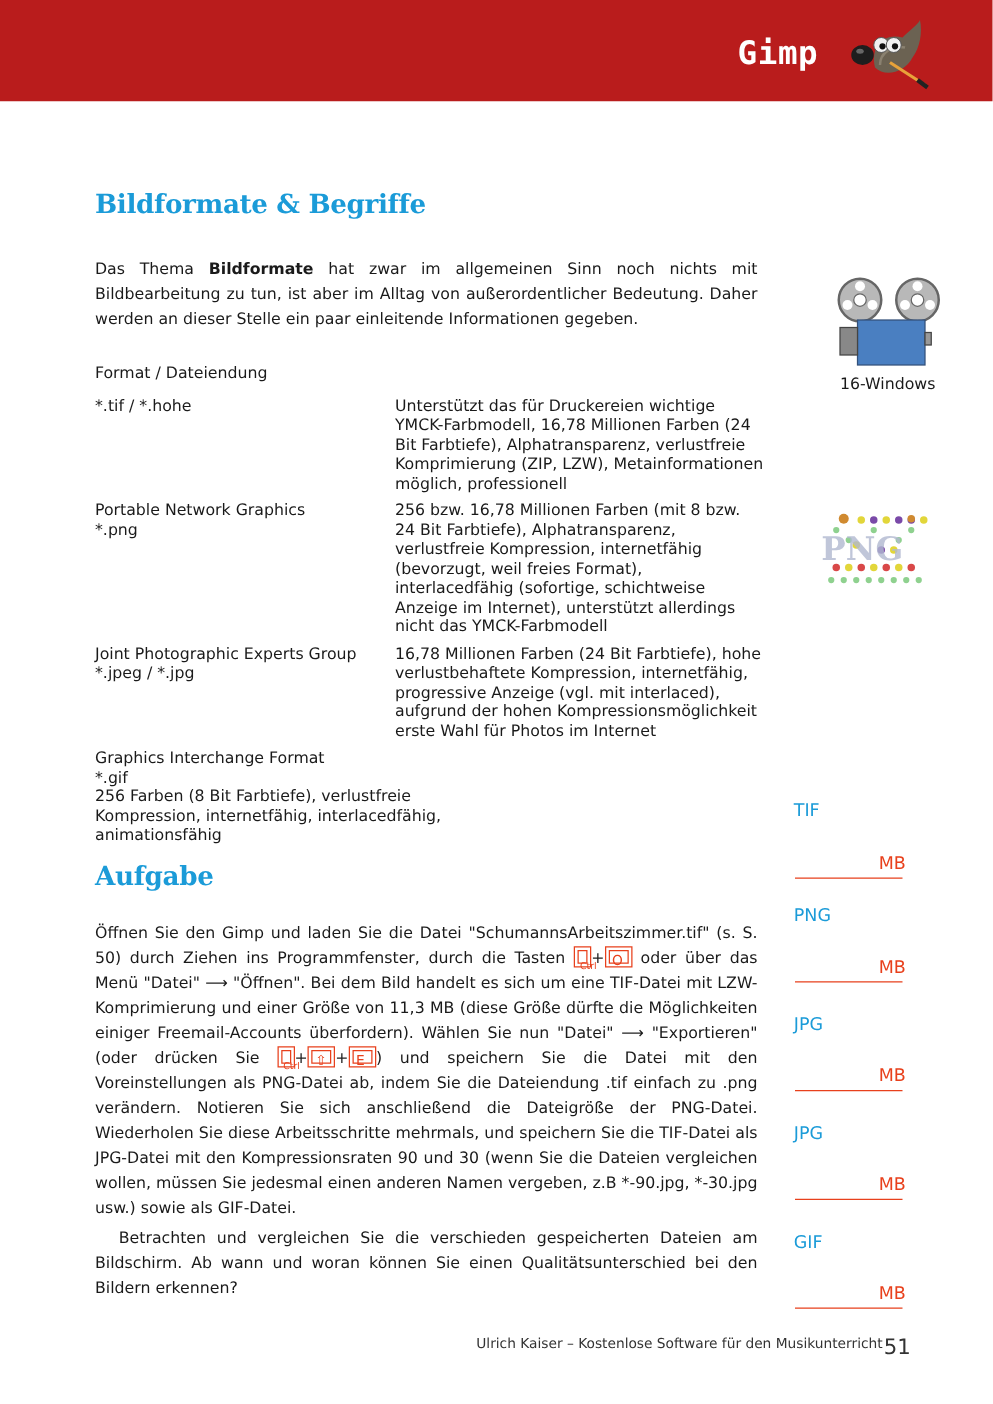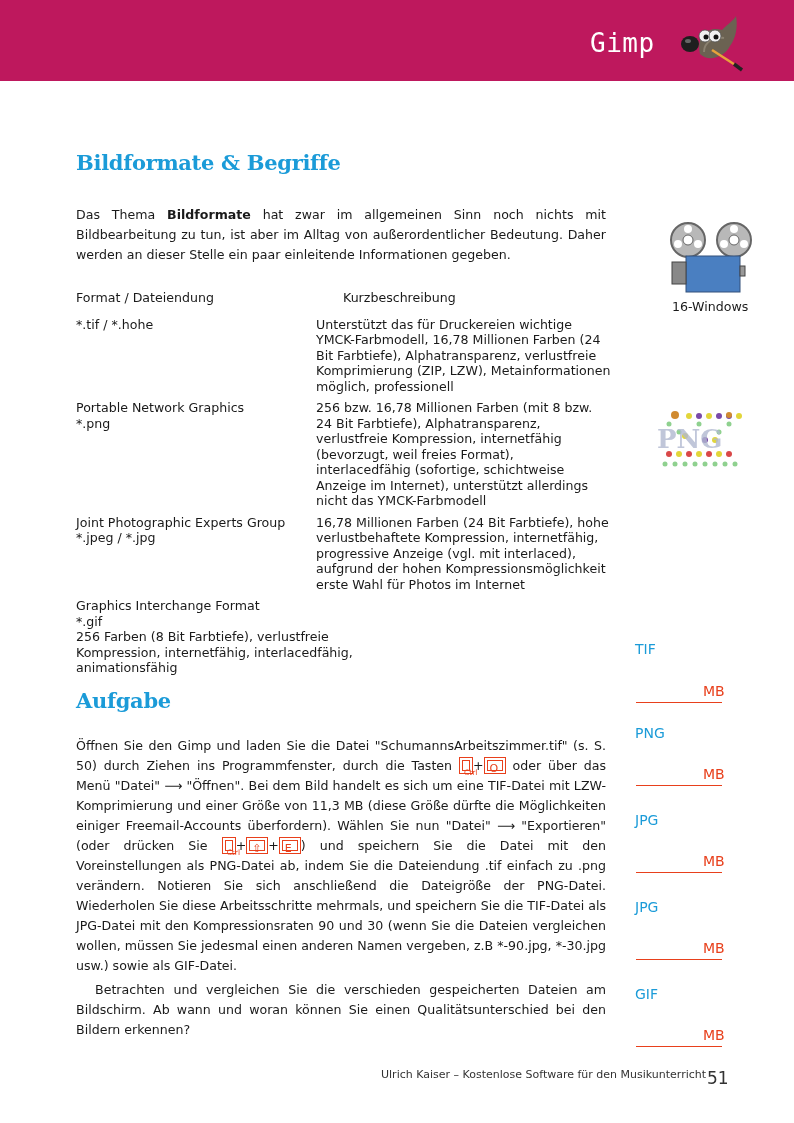--- a/index.html
+++ b/index.html
@@ -1,18 +1,18 @@
 <!DOCTYPE html>
 <html><head>
 <meta charset="utf-8">
 <style>
   html, body { margin:0; padding:0; background:#ffffff; }
   body { width:794px; height:1123px; position:relative; overflow:hidden;
          font-family:"DejaVu Sans", sans-serif; color:#1a1a1a; }
-  .header { position:absolute; left:0; top:0; width:794px; height:81px; background:#be185d; }
+  .header { position:absolute; left:0; top:0; width:794px; height:81px; background:#b91c1c;font-weight:bold; }
   .header-title { position:absolute; left:590px; top:28px; font-family:"DejaVu Sans Mono", monospace;
                   font-size:26px; color:#ffffff; letter-spacing:0.5px; }
   .gimp-logo { position:absolute; left:678px; top:14px; width:70px; height:60px; }
 
   .h1 { position:absolute; left:76px; font-family:"DejaVu Serif", serif; font-weight:bold;
         font-size:21px; color:#1b9bd8; letter-spacing:-0.3px; }
   .para { position:absolute; left:76px; width:530px; font-size:12.6px; line-height:20px;
           text-align:justify; }
   .para b { font-weight:bold; }
 
@@ -61,21 +61,20 @@
   </svg>
 </div>
 
 <div class="h1" style="top:150px;">Bildformate &amp; Begriffe</div>
 
 <div class="para" style="top:205px;"><span>Das Thema </span><b>Bildformate</b><span> hat zwar im allgemeinen Sinn noch nichts mit Bildbearbeitung zu tun, ist aber im Alltag von außerordentlicher Bedeutung. Daher werden an dieser Stelle ein paar einleitende Informationen gegeben.</span></div>
 
 <div class="table">
   <div class="trow thead">
     <div class="tcol1">Format / Dateiendung</div>
-    <div class="tcol2">Kurzbeschreibung</div>
   </div>
   <div class="trow tbody-row">
     <div class="tcol1">
         <div>*.tif / *.hohe</div>
       </div>
     <div class="tcol2">Unterstützt das für Druckereien wichtige YMCK-Farbmodell, 16,78 Millionen Farben (24 Bit Farbtiefe), Alphatransparenz, verlustfreie Komprimierung (ZIP, LZW), Metainformationen möglich, professionell</div>
   </div>
   <div class="trow tbody-row">
     <div class="tcol1">
         <div>Portable Network Graphics</div>

